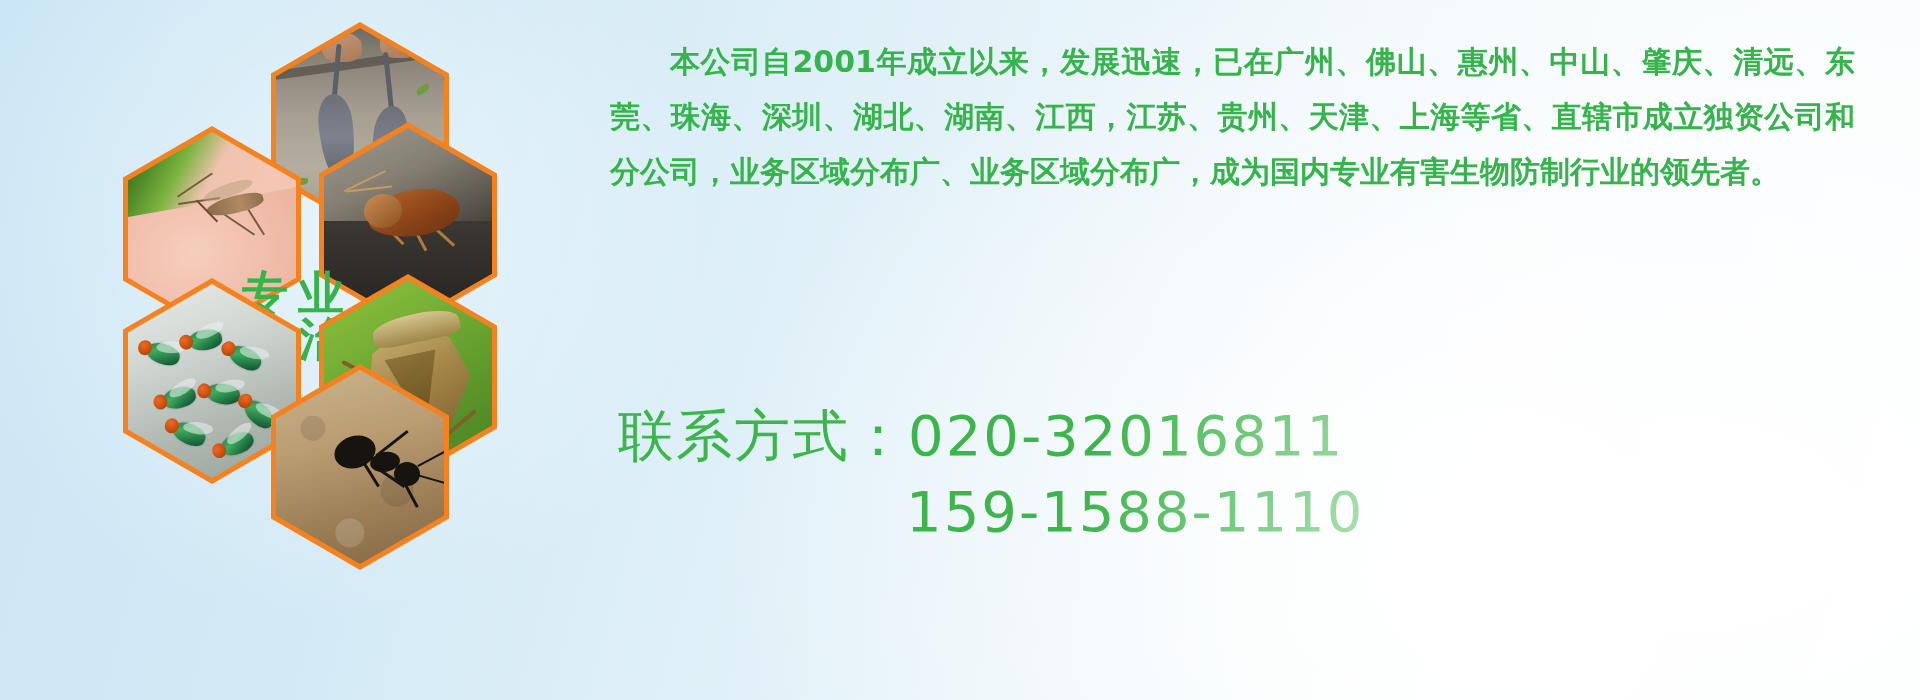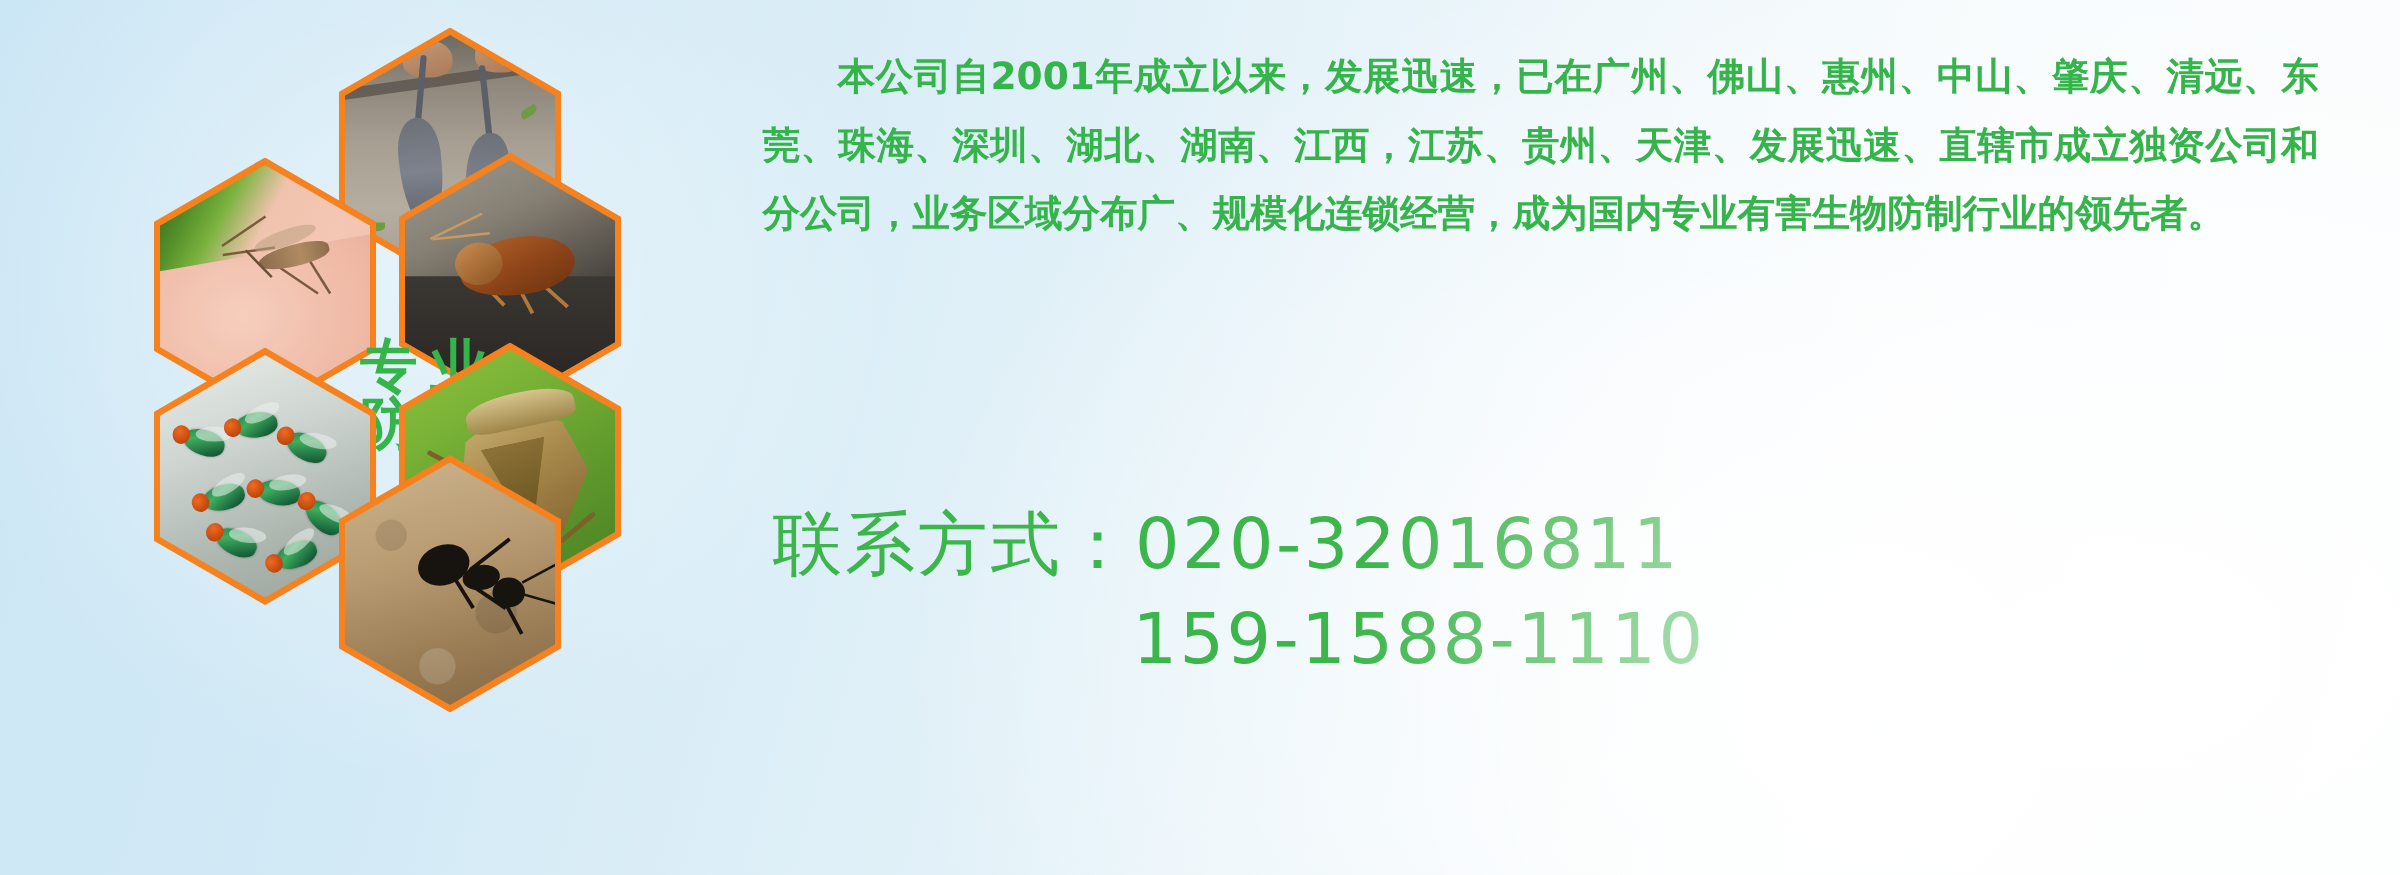--- a/index.html
+++ b/index.html
@@ -287,21 +287,21 @@
   .art-ant .antenna2 { position: absolute; width: 30px; height: 2px; background: #17140f; }
   .art-ant .antenna2.n1 { left: 140px; top: 88px; transform: rotate(-28deg); }
   .art-ant .antenna2.n2 { left: 140px; top: 108px; transform: rotate(16deg); }
 
   
   .center-text {
     position: absolute;
     inset: 0;
     display: flex;
     flex-direction: column;
-    align-items: flex-end;
+    align-items: flex-start;
     justify-content: center;
     gap: 0;
   }
   .center-text .line {
     font-size: 46px;
     font-weight: 700;
     color: #34b44a;
     letter-spacing: 10px;
     text-indent: 10px;
     line-height: 1;
@@ -456,21 +456,21 @@
           <div class="antenna2 n2"></div>
           <div class="seg gaster"></div>
           <div class="seg thorax"></div>
           <div class="seg head"></div>
         </div>
       </div>
     </div>
   </div>
 
   <div id="copy">
-    <p id="intro-paragraph">本公司自2001年成立以来，发展迅速，已在广州、佛山、惠州、中山、肇庆、清远、东莞、珠海、深圳、湖北、湖南、江西，江苏、贵州、天津、发展迅速、直辖市成立独资公司和分公司，业务区域分布广、规模化连锁经营，成为国内专业有害生物防制行业的领先者。</p>
+    <p id="intro-paragraph">本公司自2001年成立以来，发展迅速，已在广州、佛山、惠州、中山、肇庆、清远、东莞、珠海、深圳、湖北、湖南、江西，江苏、贵州、天津、上海等省、直辖市成立独资公司和分公司，业务区域分布广、业务区域分布广，成为国内专业有害生物防制行业的领先者。</p>
   </div>
 
   <div id="contact-block">
     <div id="contact-line-1">联系方式：020-32016811</div>
     <div id="contact-line-2">159-1588-1110</div>
   </div>
 
 </div>
 
 </body></html>

